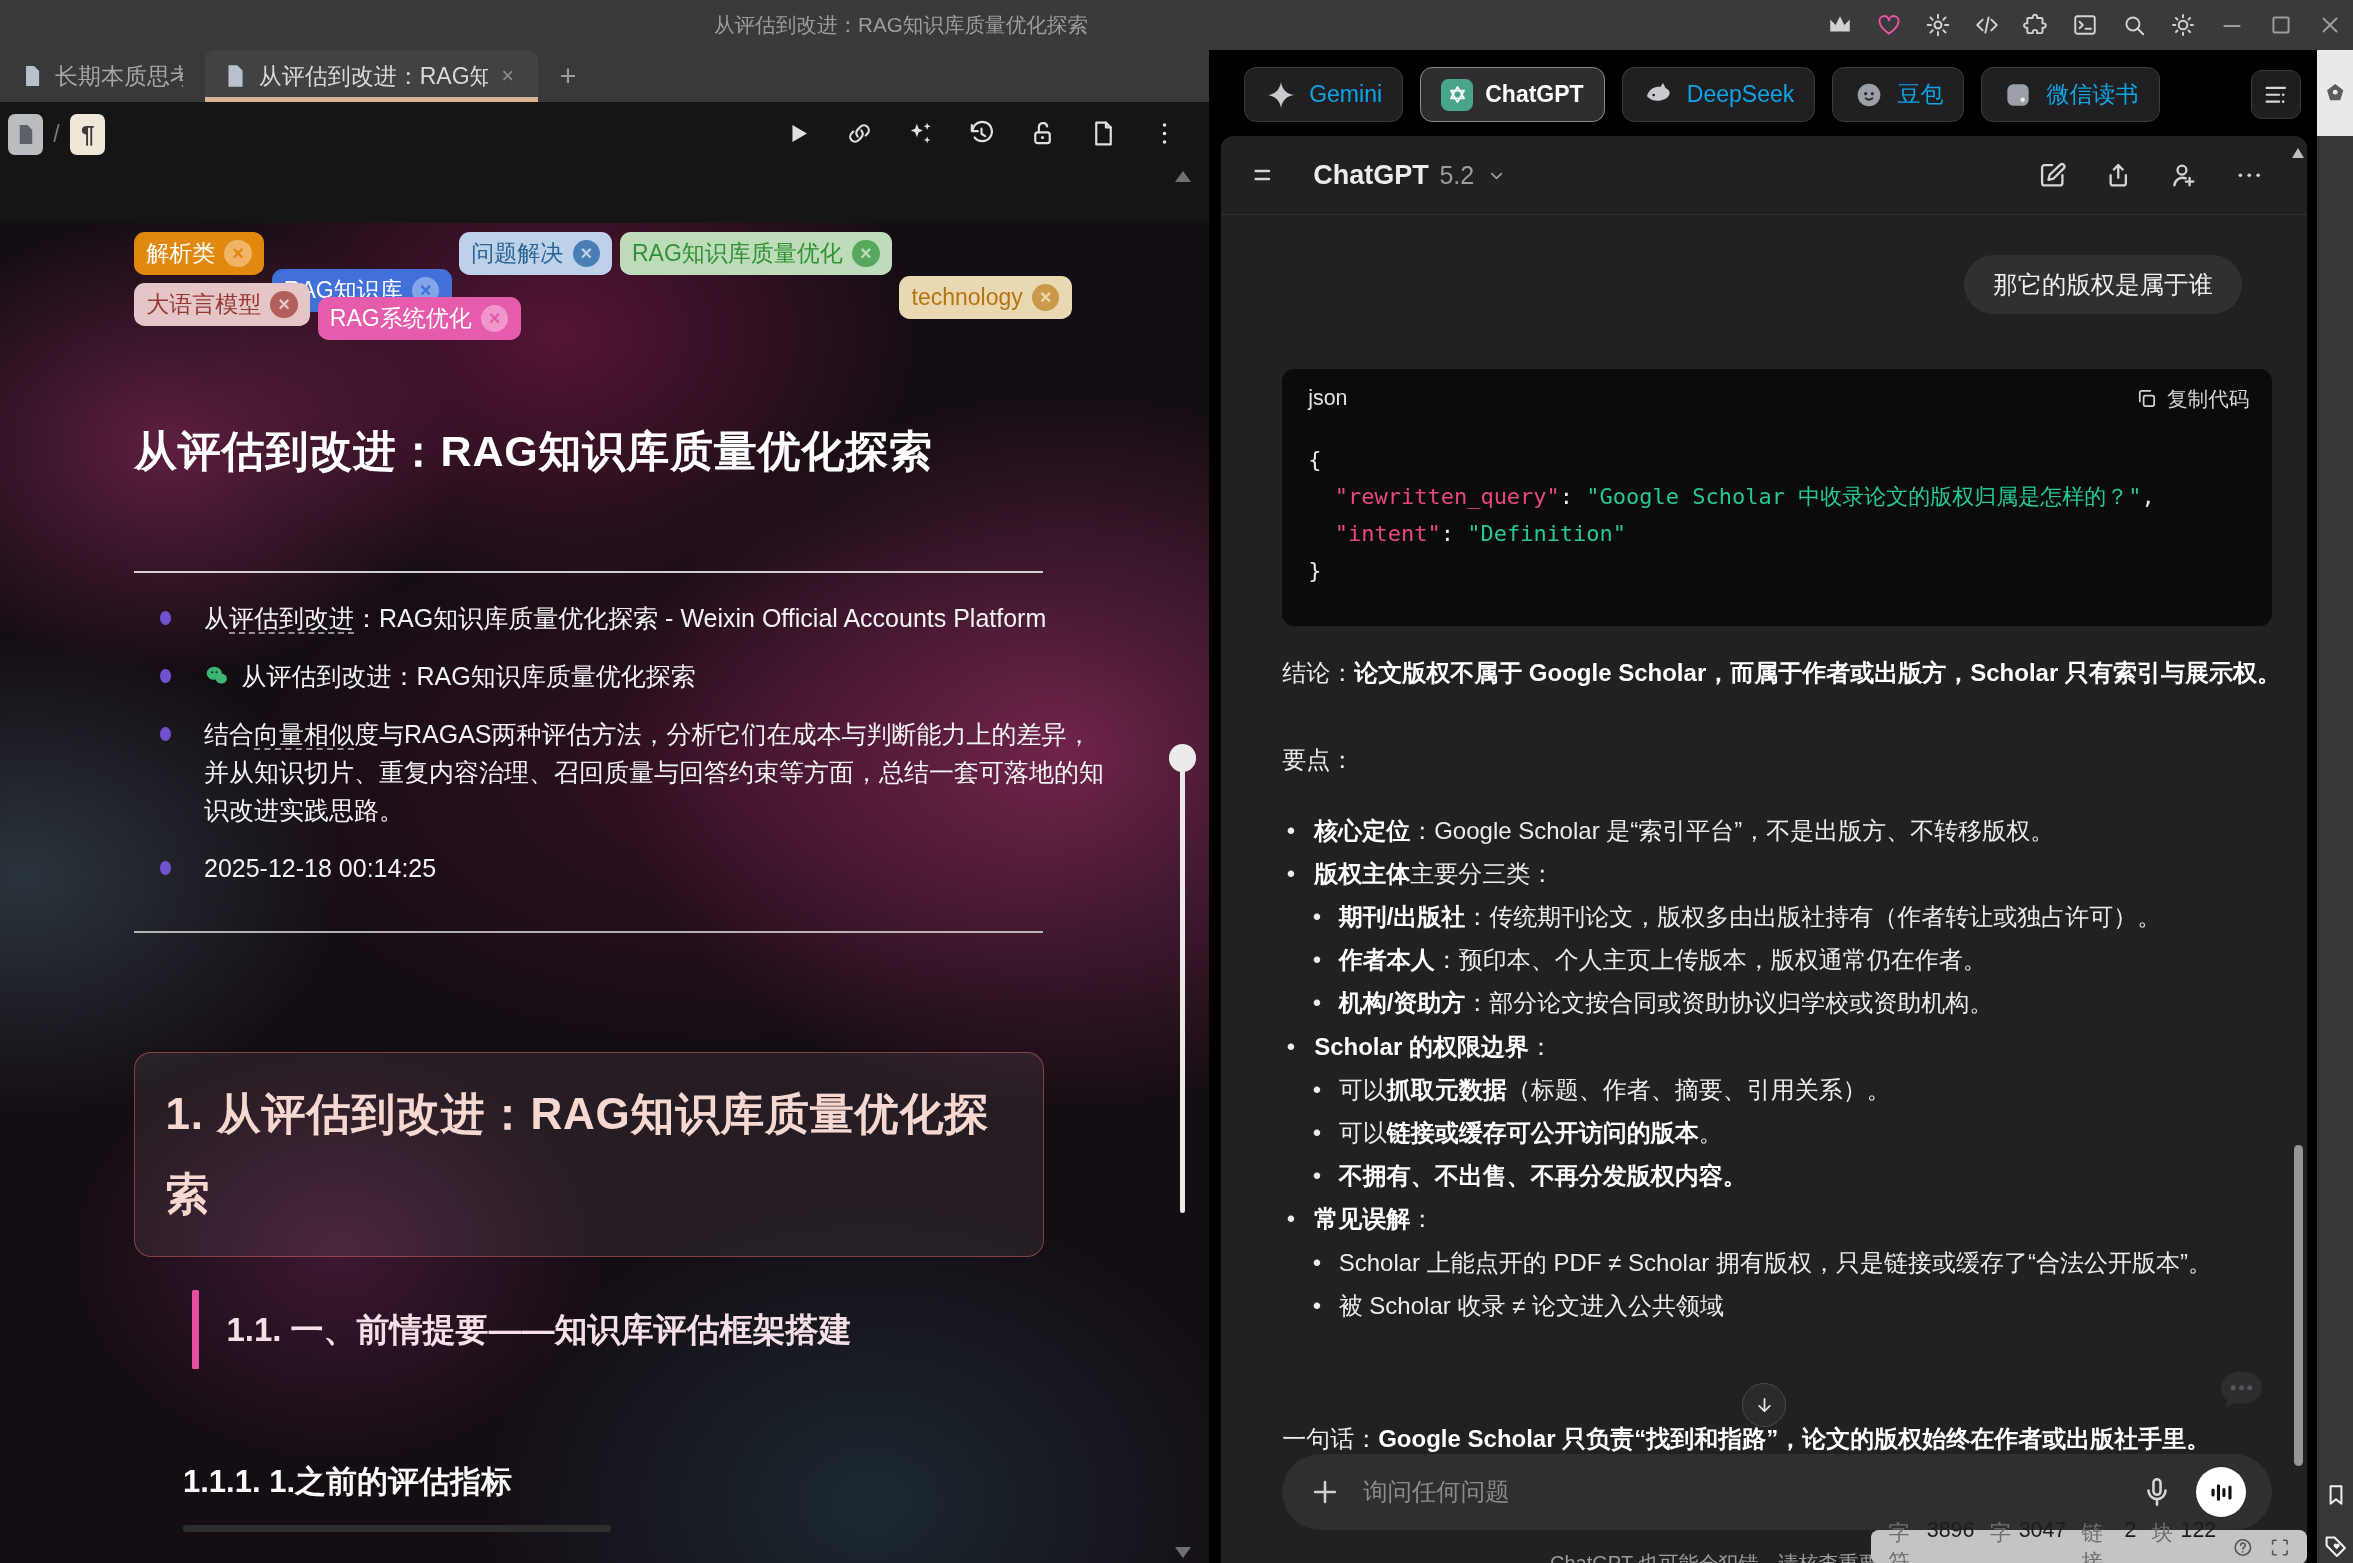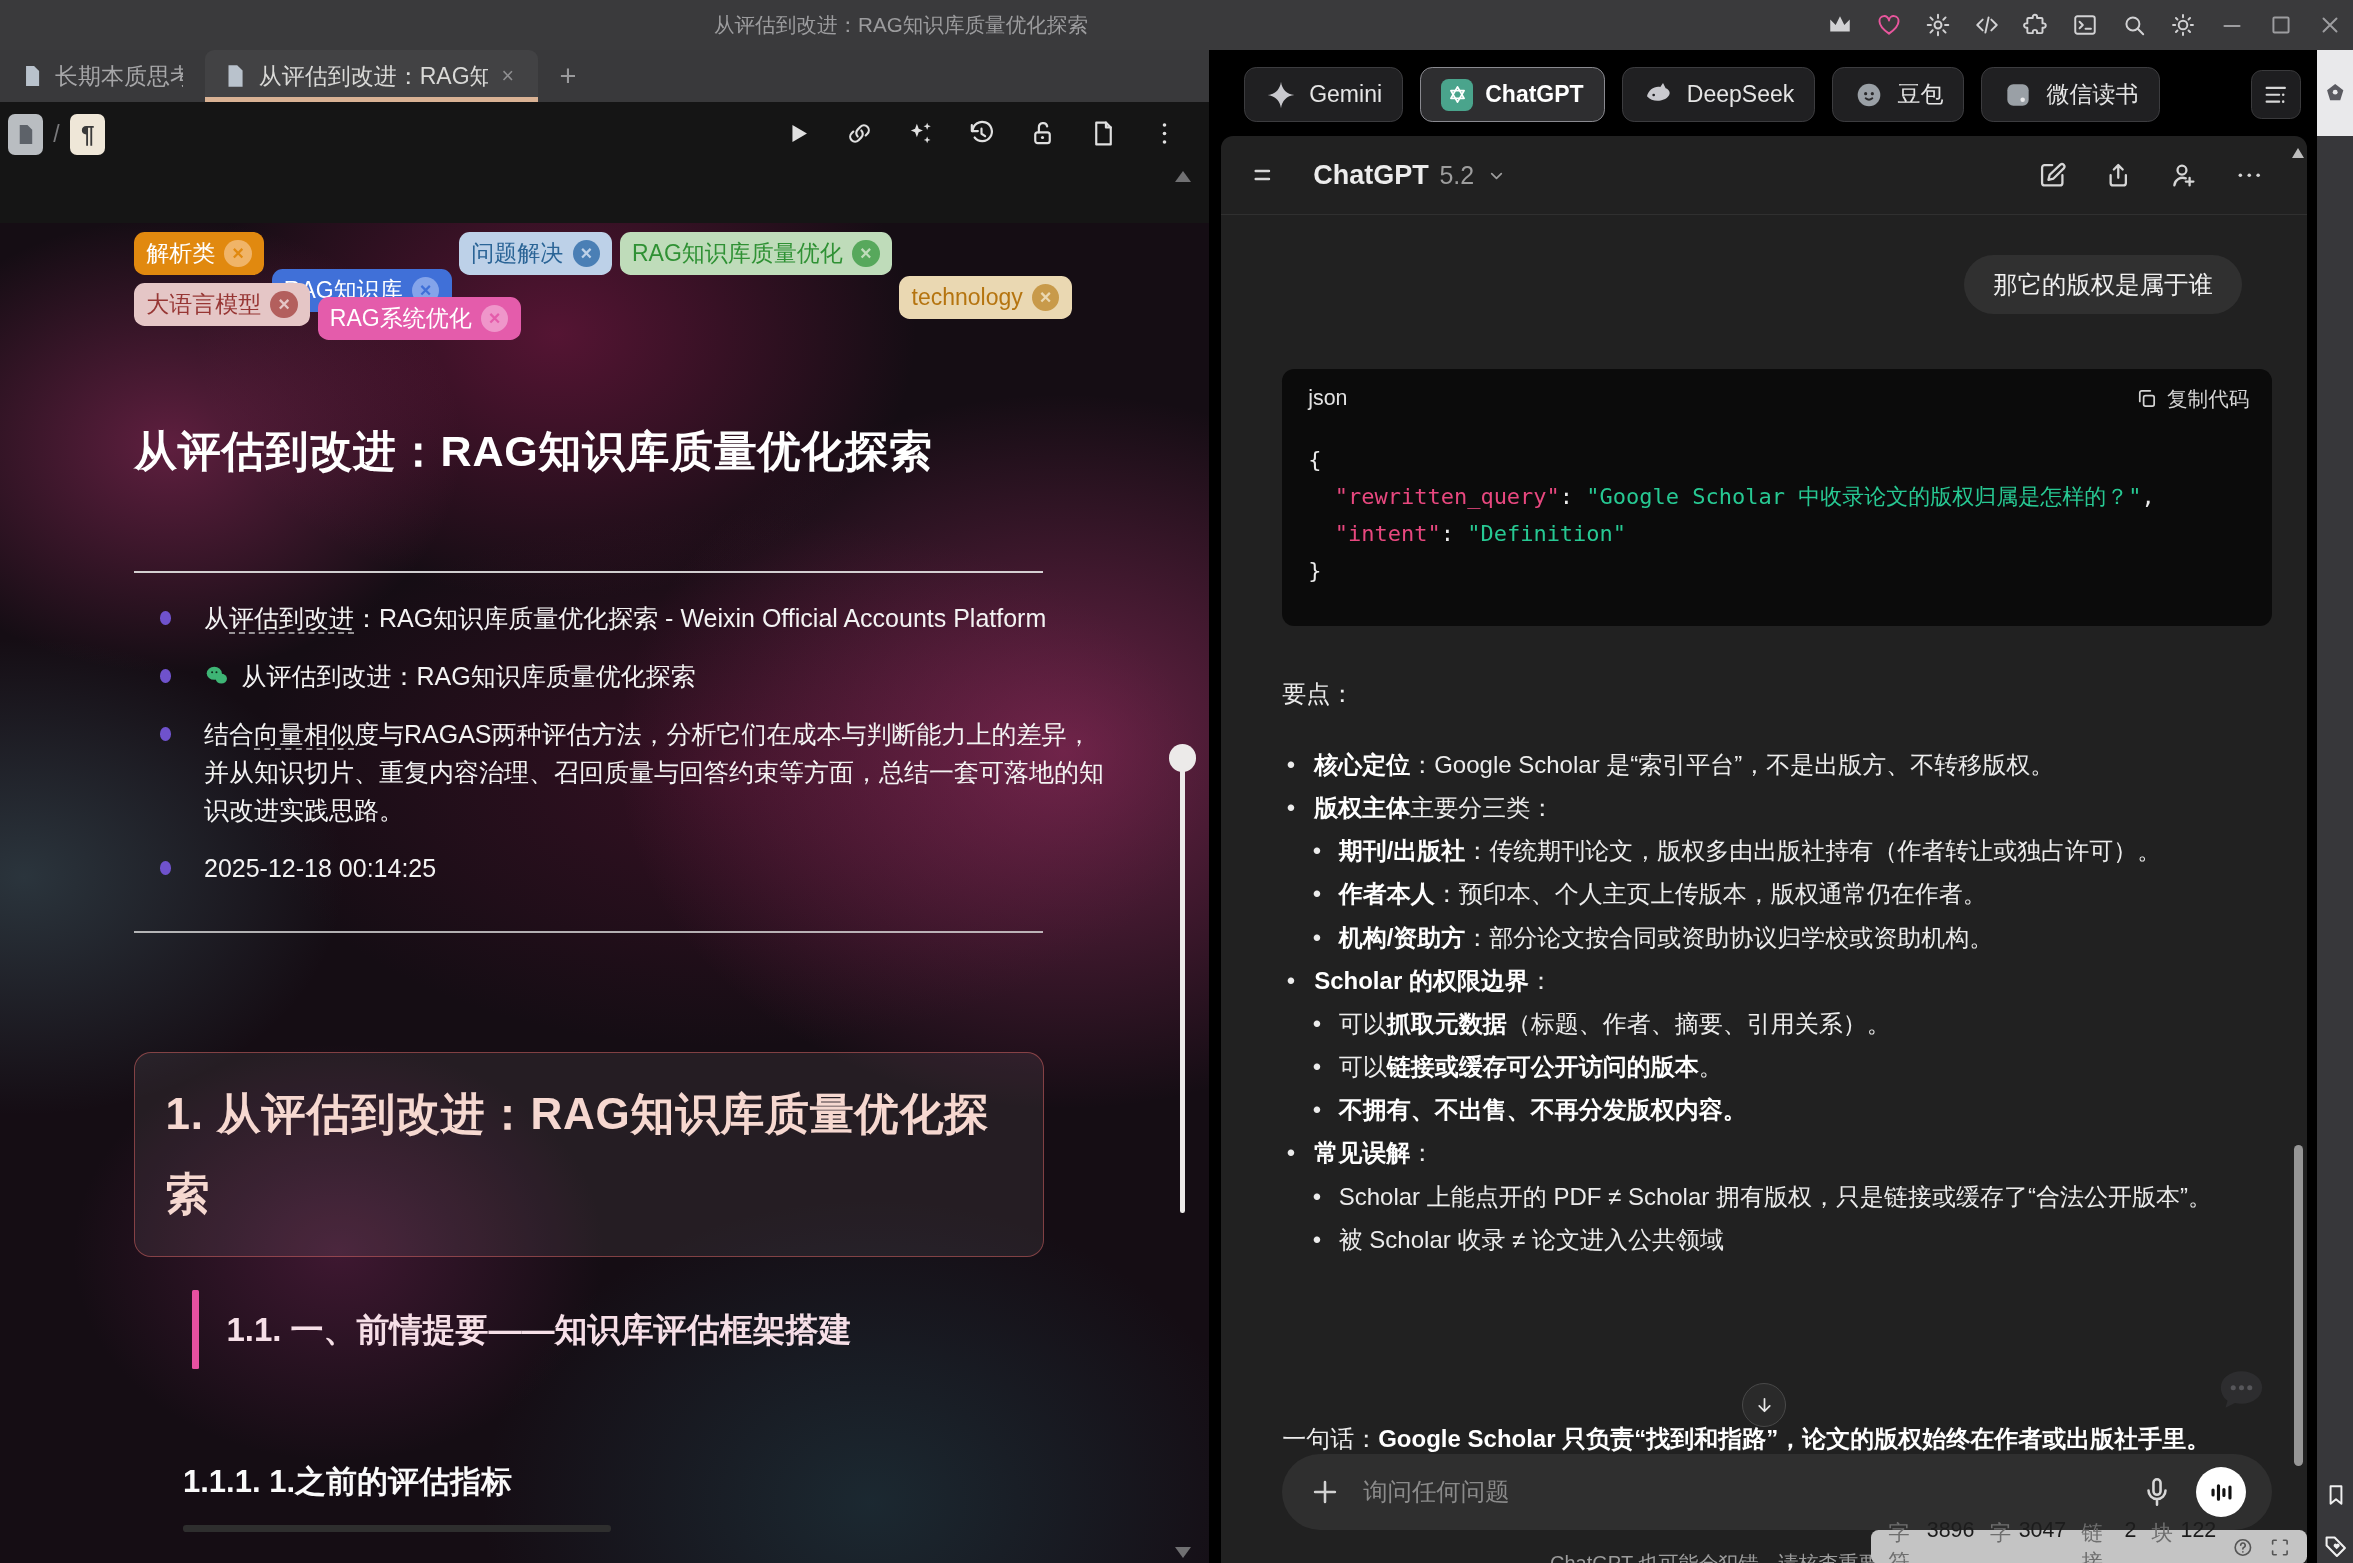--- a/index.html
+++ b/index.html
@@ -86,21 +86,21 @@
   #left-scroll-indicator{position:absolute;left:1167px;top:521px;width:30.5px;height:489px;pointer-events:none;}
   #left-scroll-indicator .dot{position:absolute;left:1.5px;top:0;width:27.5px;height:27.5px;border-radius:50%;background:#eceae9;}
   #left-scroll-indicator .line{position:absolute;left:13px;top:13.7px;width:4.6px;height:455px;background:#eceae9;border-radius:2.3px;}
 
   
   #right-region{position:absolute;left:1209px;top:50px;width:1109px;bottom:0;background:#000;}
   #provider-tabs{position:absolute;left:35px;top:17px;display:flex;gap:17px;}
   .pill{height:55px;border-radius:12.2px;background:#202022;border:1.5px solid #3c3c3f;display:flex;align-items:center;
     gap:12.2px;padding:0 20px;box-sizing:border-box;}
   .pill.active{background:#2e2e30;border-color:#8a8a90;}
-  .pill-label{font-size:23px;color:#e5e5e5;white-space:nowrap;}
+  .pill-label{font-size:23px;color:#0ea5e9;white-space:nowrap;}
   .pill.active .pill-label{color:#fff;font-weight:700;}
   .plogo{width:32px;height:32px;display:flex;align-items:center;justify-content:center;}
   .plogo .icn{width:32px;height:32px;color:#c9c9ce;}
   .plogo.chatgpt-bg{background:var(--chatgpt-logo-teal,#4aa48c);border-radius:7.6px;}
   .plogo.chatgpt-bg .icn{width:23px;height:23px;color:#fff;}
   #panel-menu-btn{position:absolute;right:17px;top:20px;width:50px;height:49px;border-radius:10.7px;background:#1e1e20;
     border:1.5px solid #3a3a3c;display:flex;align-items:center;justify-content:center;box-sizing:border-box;}
   #panel-menu-btn .icn{width:27.5px;height:27.5px;color:#d6d6d6;}
 
   
@@ -519,20 +519,21 @@
                   <rect x="9" y="9" width="11" height="11" rx="2"></rect>
                   <path d="M5 15V6a2 2 0 0 1 2-2h9"></path>
                 </svg>
               </span>
             <span>复制代码</span>
           </span>
         </div>
         <div id="code-body" data-name="code-content"><div class="cline" data-name="code-line"><span>{</span></div><div class="cline" data-name="code-line"><span>  </span><span class="tok-key">"rewritten_query"</span><span>: </span><span class="tok-str">"Google Scholar 中收录论文的版权归属是怎样的？"</span><span>,</span></div><div class="cline" data-name="code-line"><span>  </span><span class="tok-key">"intent"</span><span>: </span><span class="tok-str">"Definition"</span></div><div class="cline" data-name="code-line"><span>}</span></div></div>
       </div>
 
+      <div class="chat-p" id="answer-p1" data-name="assistant-paragraph"><span>结论：</span><span class="b">论文版权不属于 Google Scholar，而属于作者或出版方，Scholar 只有索引与展示权。</span></div>
       <div class="chat-p" id="answer-p2" data-name="assistant-paragraph"><span>要点：</span></div>
       <div id="answer-list" data-name="assistant-bullet-list">
           <div class="ali" data-name="list-item"><span class="ab">•</span><span class="b">核心定位</span><span>：Google Scholar 是“索引平台”，不是出版方、不转移版权。</span></div>
           <div class="ali" data-name="list-item"><span class="ab">•</span><span class="b">版权主体</span><span>主要分三类：</span></div>
           <div class="asub" data-name="nested-list">
             <div class="ali" data-name="list-item"><span class="ab">•</span><span class="b">期刊/出版社</span><span>：传统期刊论文，版权多由出版社持有（作者转让或独占许可）。</span></div>
             <div class="ali" data-name="list-item"><span class="ab">•</span><span class="b">作者本人</span><span>：预印本、个人主页上传版本，版权通常仍在作者。</span></div>
             <div class="ali" data-name="list-item"><span class="ab">•</span><span class="b">机构/资助方</span><span>：部分论文按合同或资助协议归学校或资助机构。</span></div>
           </div>
           <div class="ali" data-name="list-item"><span class="ab">•</span><span class="b">Scholar 的权限边界</span><span>：</span></div>

